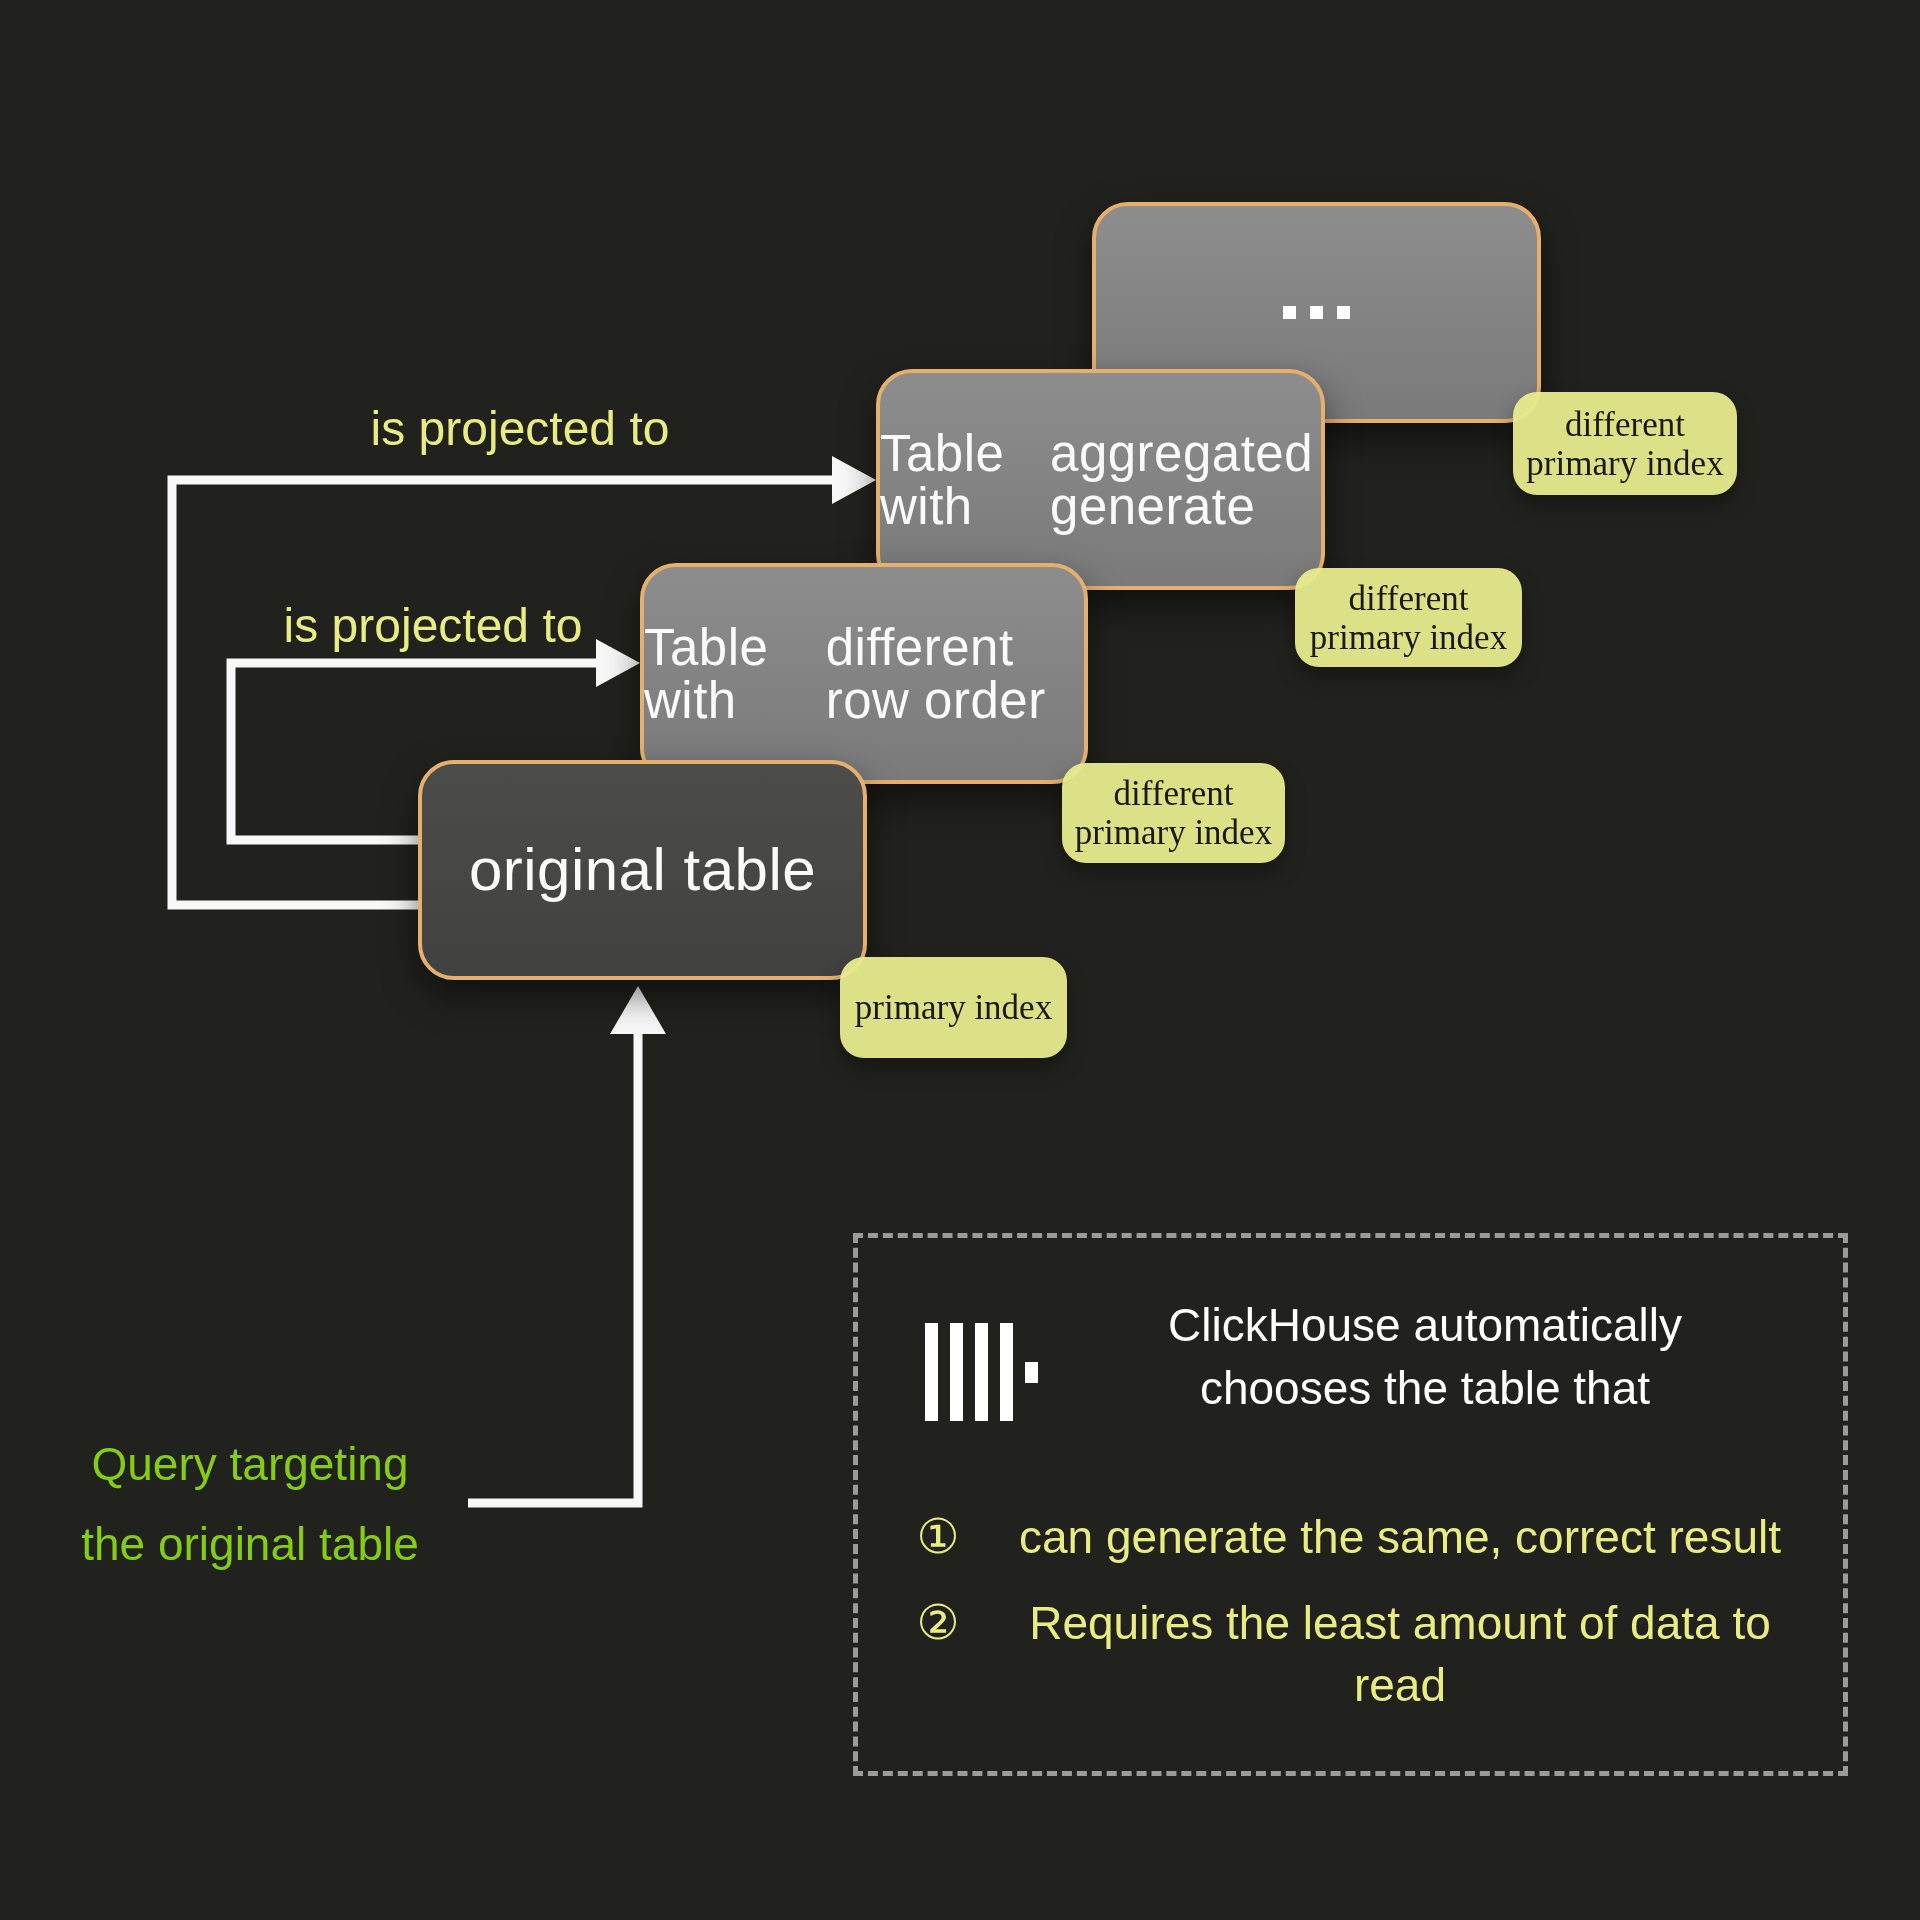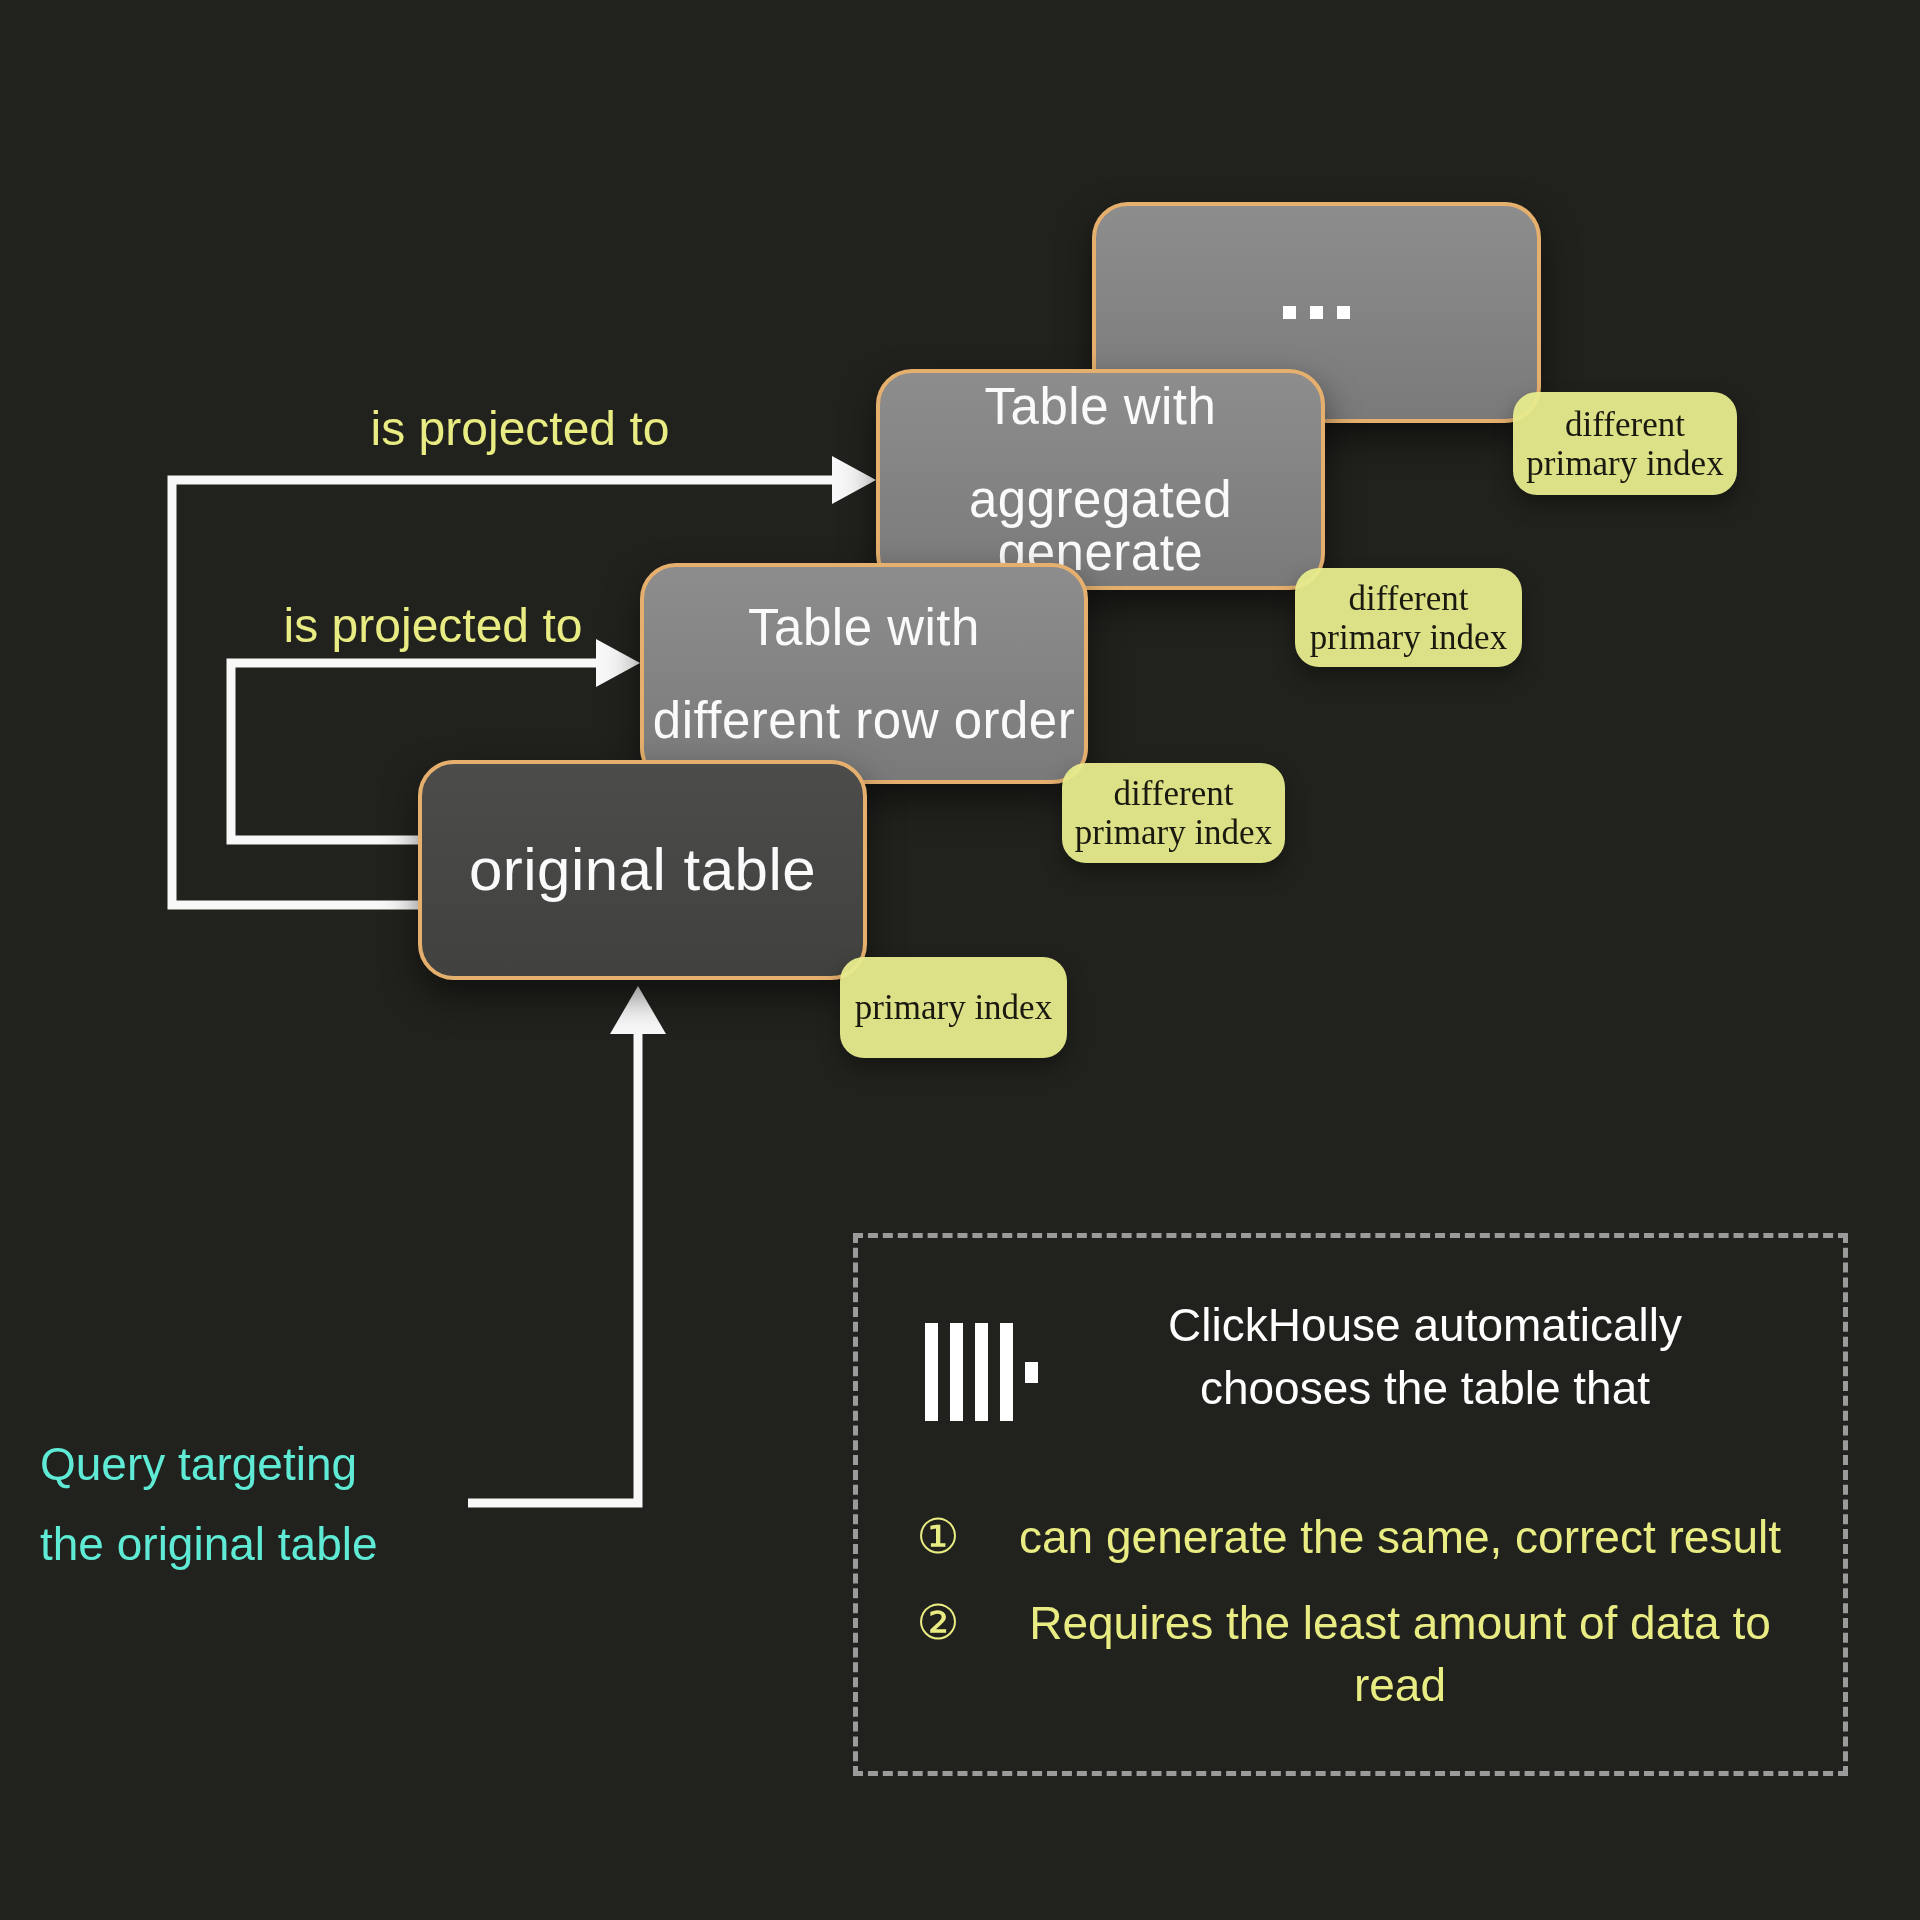--- a/index.html
+++ b/index.html
@@ -4,22 +4,22 @@
 <style>
   html,body{margin:0;padding:0;background:#21211D;}
   .stage{
     position:relative;width:1920px;height:1920px;background:#21211D;
     font-family:"Liberation Sans",sans-serif;overflow:hidden;
   }
   .arrows{position:absolute;left:0;top:0;width:1920px;height:1920px;}
   .tbox{
     position:absolute;box-sizing:border-box;
     border:4px solid #E5B06E;border-radius:36px;
-    display:flex;flex-direction:column;align-items:center;justify-content:center;
-    text-align:center;color:#FAFAFA;
+    display:flex;align-items:center;justify-content:center;
+    color:#FAFAFA;
     background:linear-gradient(180deg,#8D8D8D 0%,#7A7A7A 100%);
     box-shadow:0 16px 34px rgba(0,0,0,.5);
     font-size:51px;line-height:53px;letter-spacing:.5px;gap:40px;
   }
   .tbox.dark{
     background:linear-gradient(180deg,#4C4C4A 0%,#414140 100%);
     font-size:60px;line-height:62px;
   }
   .dots{display:flex;gap:14px;align-items:center;justify-content:center;}
   .dots span{display:block;width:13px;height:13px;background:#FFFFFF;}
@@ -29,22 +29,22 @@
     display:flex;flex-direction:column;align-items:center;justify-content:center;
     text-align:center;font-size:35px;line-height:39px;
     box-shadow:0 10px 20px rgba(0,0,0,.35);
     font-family:Liberation Serif, serif;
   }
   .ylabel{
     position:absolute;color:#E9EC82;font-size:48px;white-space:nowrap;
     text-align:center;transform:translateX(-50%);
   }
   .qnote{
-    position:absolute;left:40px;top:1424px;width:420px;text-align:left;
-    color:#5eead4;font-size:46px;line-height:80px;
+    position:absolute;left:40px;top:1424px;width:420px;text-align:center;
+    color:#84cc16;font-size:46px;line-height:80px;
   }
   .panel{
     position:absolute;left:853px;top:1233px;width:995px;height:543px;
     box-sizing:border-box;border:5px dashed #9B9B9B;
   }
   .logo{
     position:absolute;left:67px;top:85px;width:120px;height:98px;
     display:flex;align-items:center;gap:12px;
   }
   .logo .bar{width:13px;height:98px;background:#FFFFFF;}

